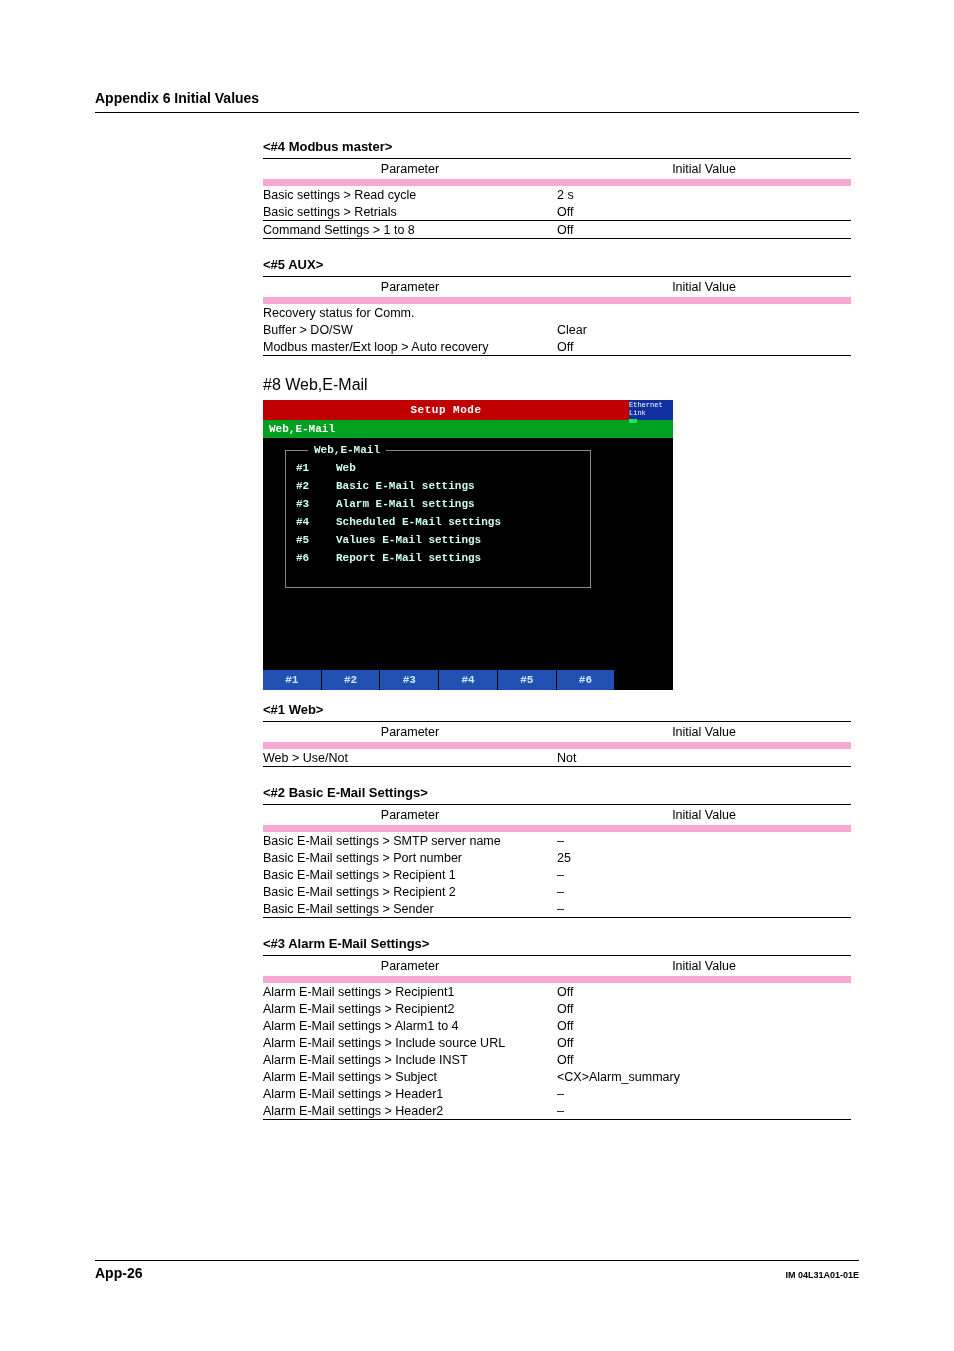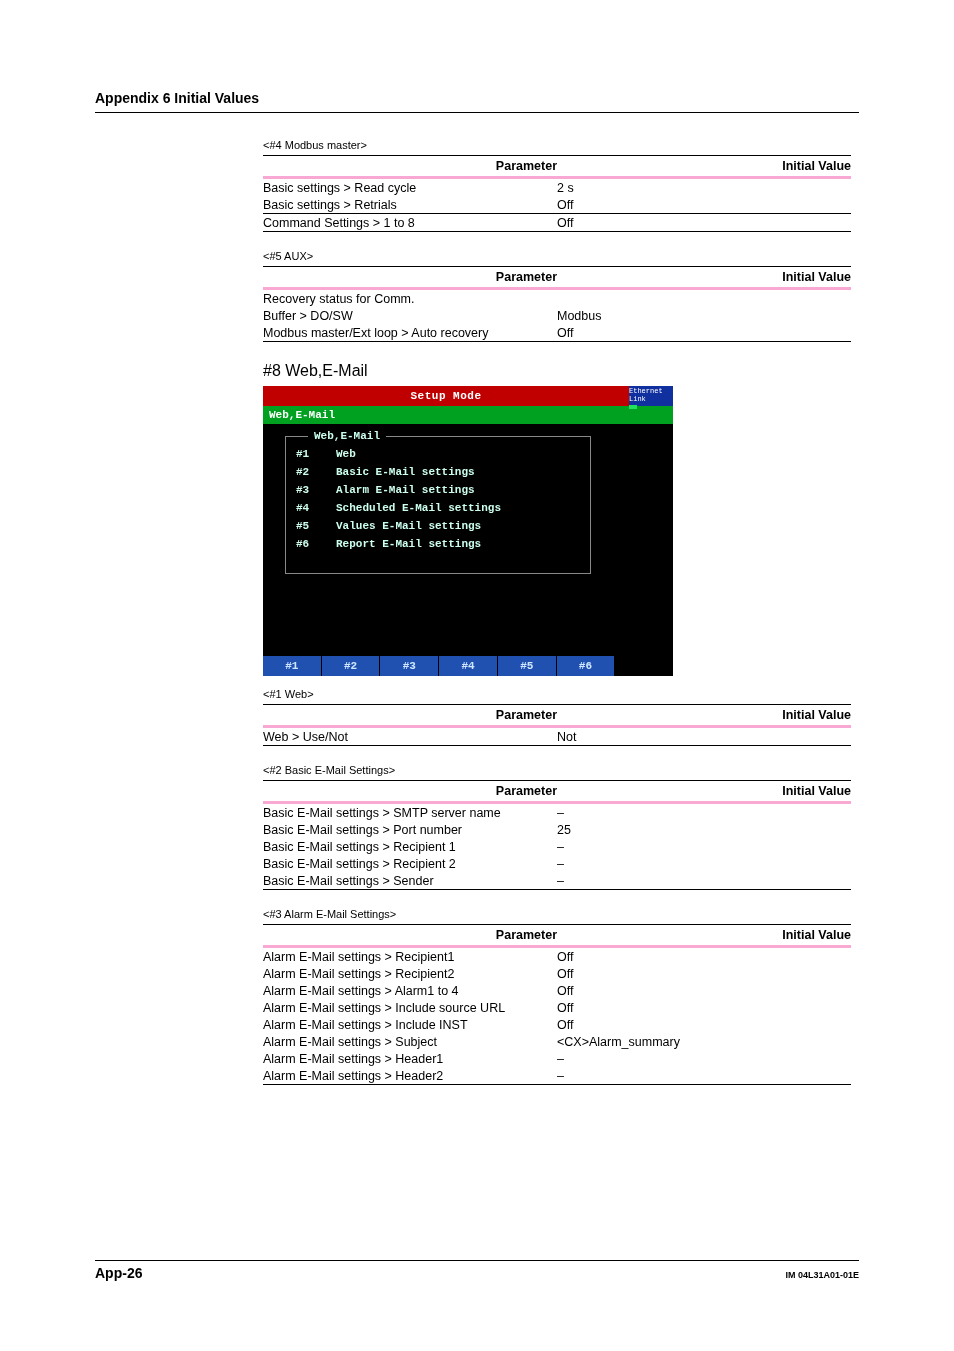--- a/index.html
+++ b/index.html
@@ -24,40 +24,40 @@
   }
   .header-title {
     font-weight: bold;
     font-size: 14px;
   }
   .content {
     margin-left: 168px;
     width: 588px;
   }
   .section-title {
-    font-weight: normal;
-    font-size: 11px;
+    font-weight: bold;
+    font-size: 13px;
     margin-top: 18px;
     margin-bottom: 4px;
   }
   .subheading {
     font-size: 16px;
     margin-top: 20px;
     margin-bottom: 4px;
   }
   table.param-table {
     width: 100%;
     border-collapse: collapse;
     font-size: 12.5px;
   }
   table.param-table thead th {
-    text-align: right;
-    font-weight: bold;
+    text-align: center;
+    font-weight: normal;
     border-top: 1px solid #000;
-    border-bottom: 3px solid #f9a8d4;
+    border-bottom: 7px solid #f9a8d4;
     padding: 3px 0;
   }
   table.param-table th:first-child { width: 50%; }
   table.param-table td {
     padding: 1.5px 0;
     vertical-align: top;
   }
   table.param-table tbody.group {
     border-bottom: 1px solid #000;
   }
@@ -237,21 +237,21 @@
           <th>Initial Value</th>
         </tr>
       </thead>
       <tbody class="group">
         <tr>
             <td>Recovery status for Comm.</td>
             <td></td>
           </tr>
         <tr>
             <td>Buffer &gt; DO/SW</td>
-            <td>Modbus</td>
+            <td>Clear</td>
           </tr>
         <tr>
             <td>Modbus master/Ext loop &gt; Auto recovery</td>
             <td>Off</td>
           </tr>
       </tbody>
     </table>
 
     <div class="subheading">#8 Web,E-Mail</div>
 

